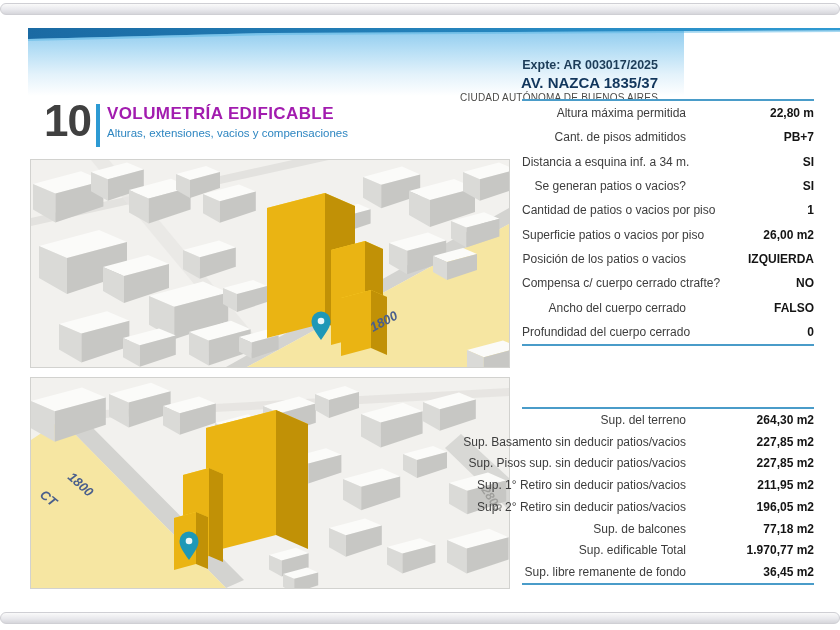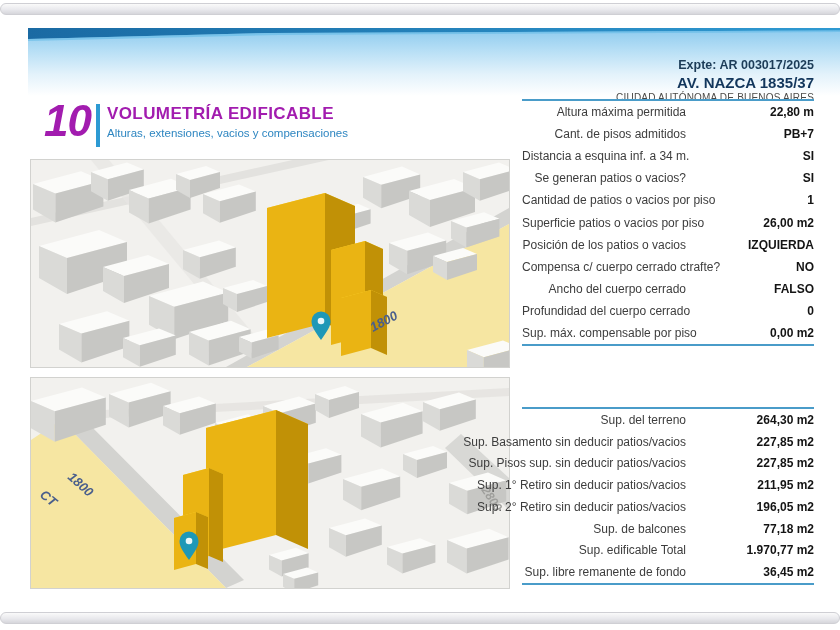--- a/index.html
+++ b/index.html
@@ -7,31 +7,31 @@
         font-family:"Liberation Sans", sans-serif;}
 
   
   .chrome-bar{position:absolute;left:0;width:840px;height:12px;border-radius:6px;
               background:linear-gradient(180deg,#fafafa 0%,#e9e9ed 55%,#d6d6db 100%);
               border:1px solid #cfcfd4;box-sizing:border-box;}
   #bar-top{top:3px;}
   #bar-bottom{top:612px;}
 
   
-  #banner{position:absolute;left:28px;top:28px;width:812px;height:68px;
+  #banner{position:absolute;left:28px;top:28px;width:656px;height:68px;
           background:linear-gradient(180deg,#8ccaee 0%,#b5def5 32%,#e3f2fb 68%,#ffffff 100%);}
   #banner svg{position:absolute;left:0;top:0;}
   #hdr-text{position:absolute;right:26px;top:30px;text-align:right;line-height:1.25;}
   .hdr-expte{font-size:12.5px;font-weight:bold;color:#1c3c58;}
   .hdr-study{font-size:11px;font-weight:bold;color:#41b0e8;letter-spacing:.3px;}
   .hdr-addr{font-size:15px;font-weight:bold;color:#12365c;}
   .hdr-city{font-size:10px;color:#4a4a48;letter-spacing:.2px;}
 
   
-  #sec-num{position:absolute;left:44px;top:96px;font-size:44px;font-weight:bold;color:#a21caf;letter-spacing:-1px;font-style:italic;}
+  #sec-num{position:absolute;left:44px;top:96px;font-size:44px;font-weight:bold;color:#404040;letter-spacing:-1px;}
   #sec-bar{position:absolute;left:96px;top:104px;width:3.5px;height:43px;background:#2d9ad3;}
   #sec-title{position:absolute;left:107px;top:104px;font-size:17px;font-weight:bold;color:#a21caf;letter-spacing:.4px;}
   #sec-sub{position:absolute;left:107px;top:127px;font-size:11.5px;color:#2e86c1;}
 
   
   .map-pane{position:absolute;left:30px;width:480px;border:1px solid #d2d2cf;box-sizing:border-box;
             background:#f2f1ee;overflow:hidden;}
   #map1{top:159px;height:209px;}
   #map2{top:377px;height:212px;}
   .street-label{font-size:13px;font-weight:bold;font-style:italic;fill:#4a5f8c;}
@@ -238,24 +238,20 @@
       <div class="trow">
         <span class="tlabel">Ancho del  cuerpo cerrado</span>
         <span class="tvalue">FALSO</span>
       </div>
 
       <div class="trow">
         <span class="tlabel">Profundidad del  cuerpo cerrado</span>
         <span class="tvalue">0</span>
       </div>
 
-      <div class="trow">
-        <span class="tlabel">Sup. máx. compensable por piso</span>
-        <span class="tvalue">0,00 m2</span>
-      </div>
     </div>
   <div class="bline" id="t1-bot"></div>
 
   <div class="bline" id="t2-top"></div>
   <div class="tbl" id="table2">
 
       <div class="trow">
         <span class="tlabel">Sup. del terreno</span>
         <span class="tvalue">264,30 m2</span>
       </div>

